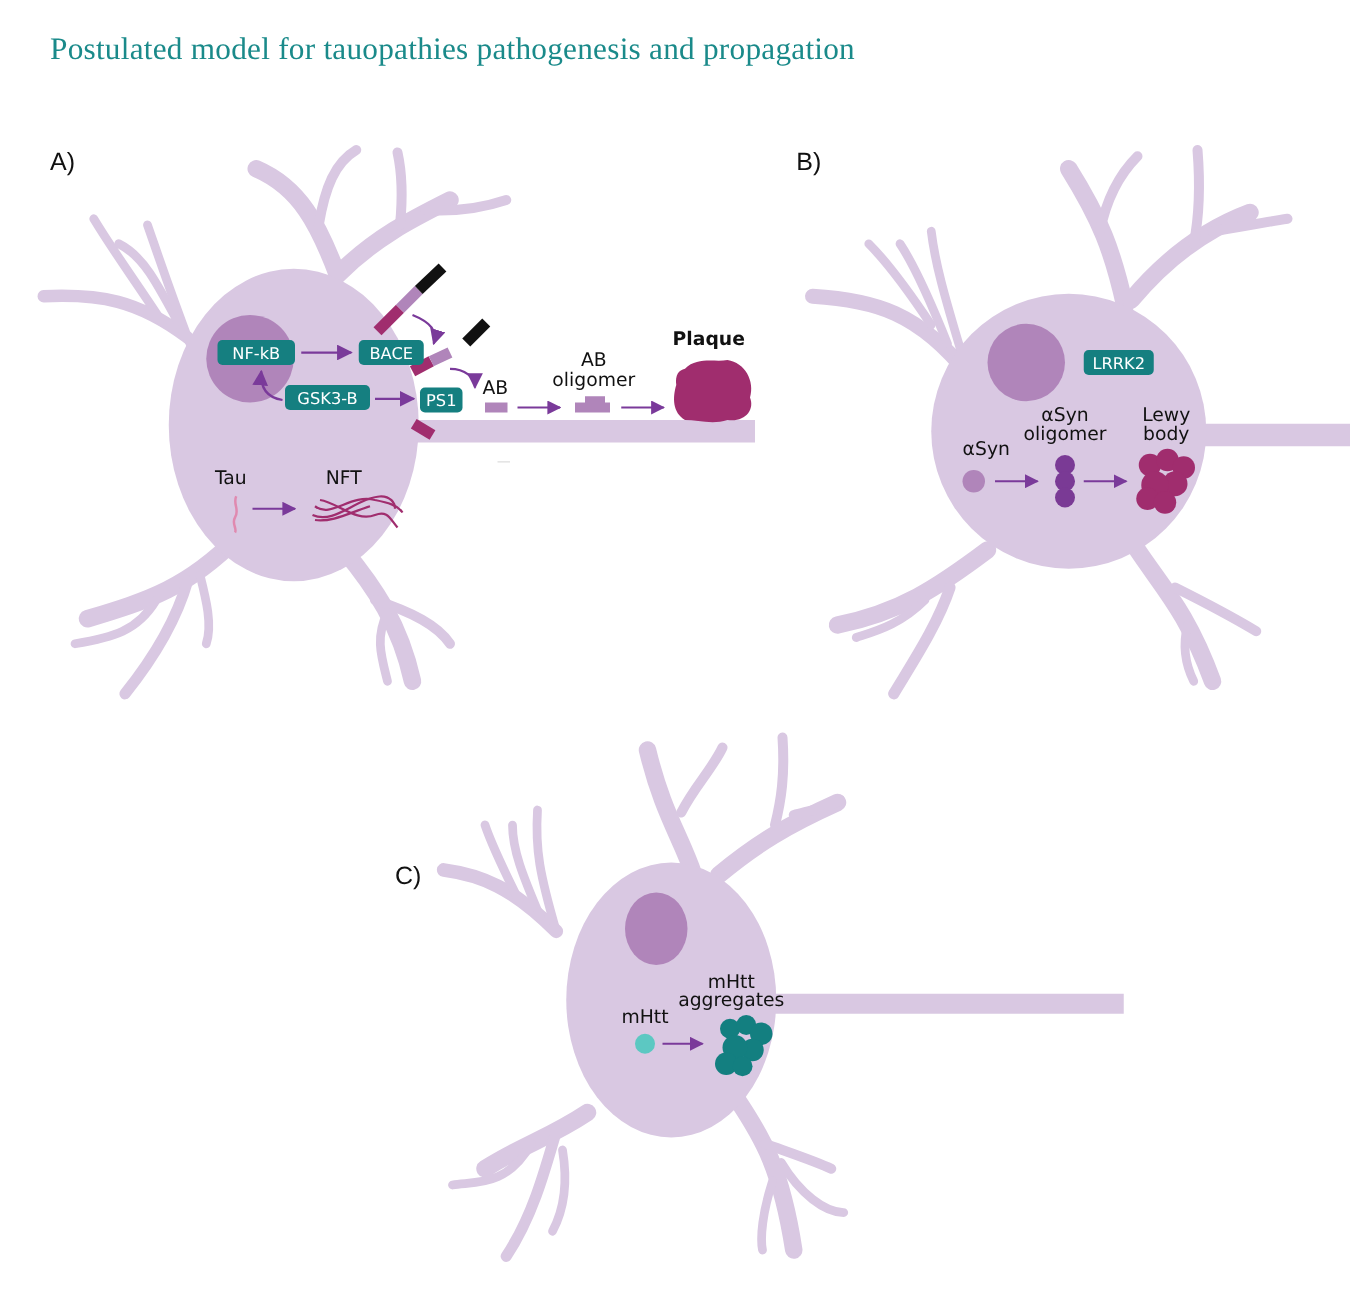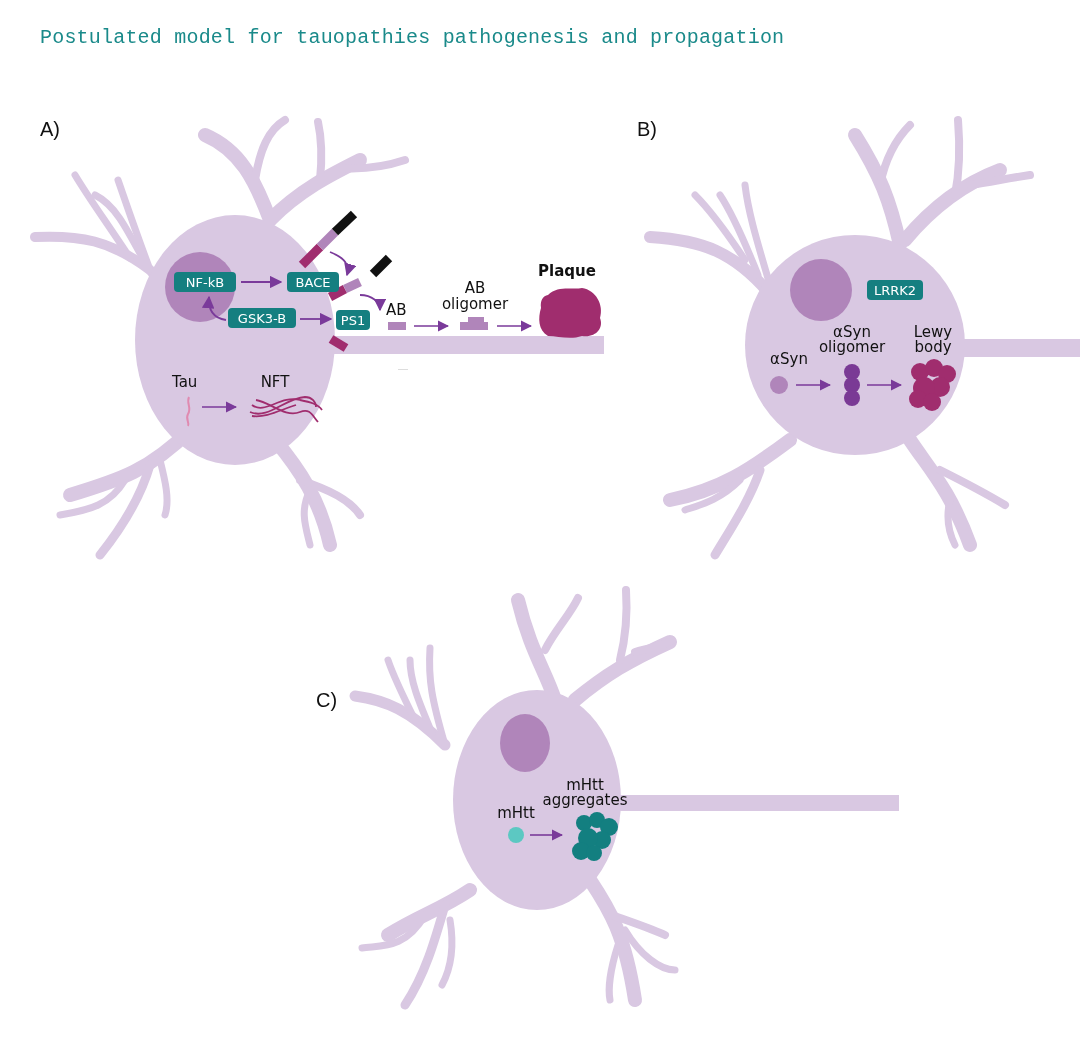--- a/index.html
+++ b/index.html
@@ -1,17 +1,17 @@
 <!DOCTYPE html>
 <html><head>
 <meta charset="utf-8">
 <style>
   html, body { margin:0; padding:0; background:#ffffff; }
   body { width:1080px; height:1041px; position:relative; overflow:hidden; font-family:"DejaVu Sans", sans-serif; }
-  .title { position:absolute; left:40px; top:26px; font-size:20px; color:#1a8a8a; font-family:Liberation Mono, monospace; letter-spacing:0.2px; }
+  .title { position:absolute; left:40px; top:26px; font-size:25px; color:#1a8a8a; font-family:Liberation Serif, serif; letter-spacing:0.2px; }
   svg#canvas { position:absolute; left:0; top:0; }
   .panel-label { font-family:"Liberation Sans", sans-serif; font-size:20px; fill:#111; }
   .lbl { font-family:"DejaVu Sans", sans-serif; font-size:15px; fill:#111; }
   .badge-text { font-family:"DejaVu Sans", sans-serif; font-size:13px; fill:#ffffff; }
 </style>
 </head>
 <body>
 
 <div class="title">Postulated model for tauopathies pathogenesis and propagation</div>
 

